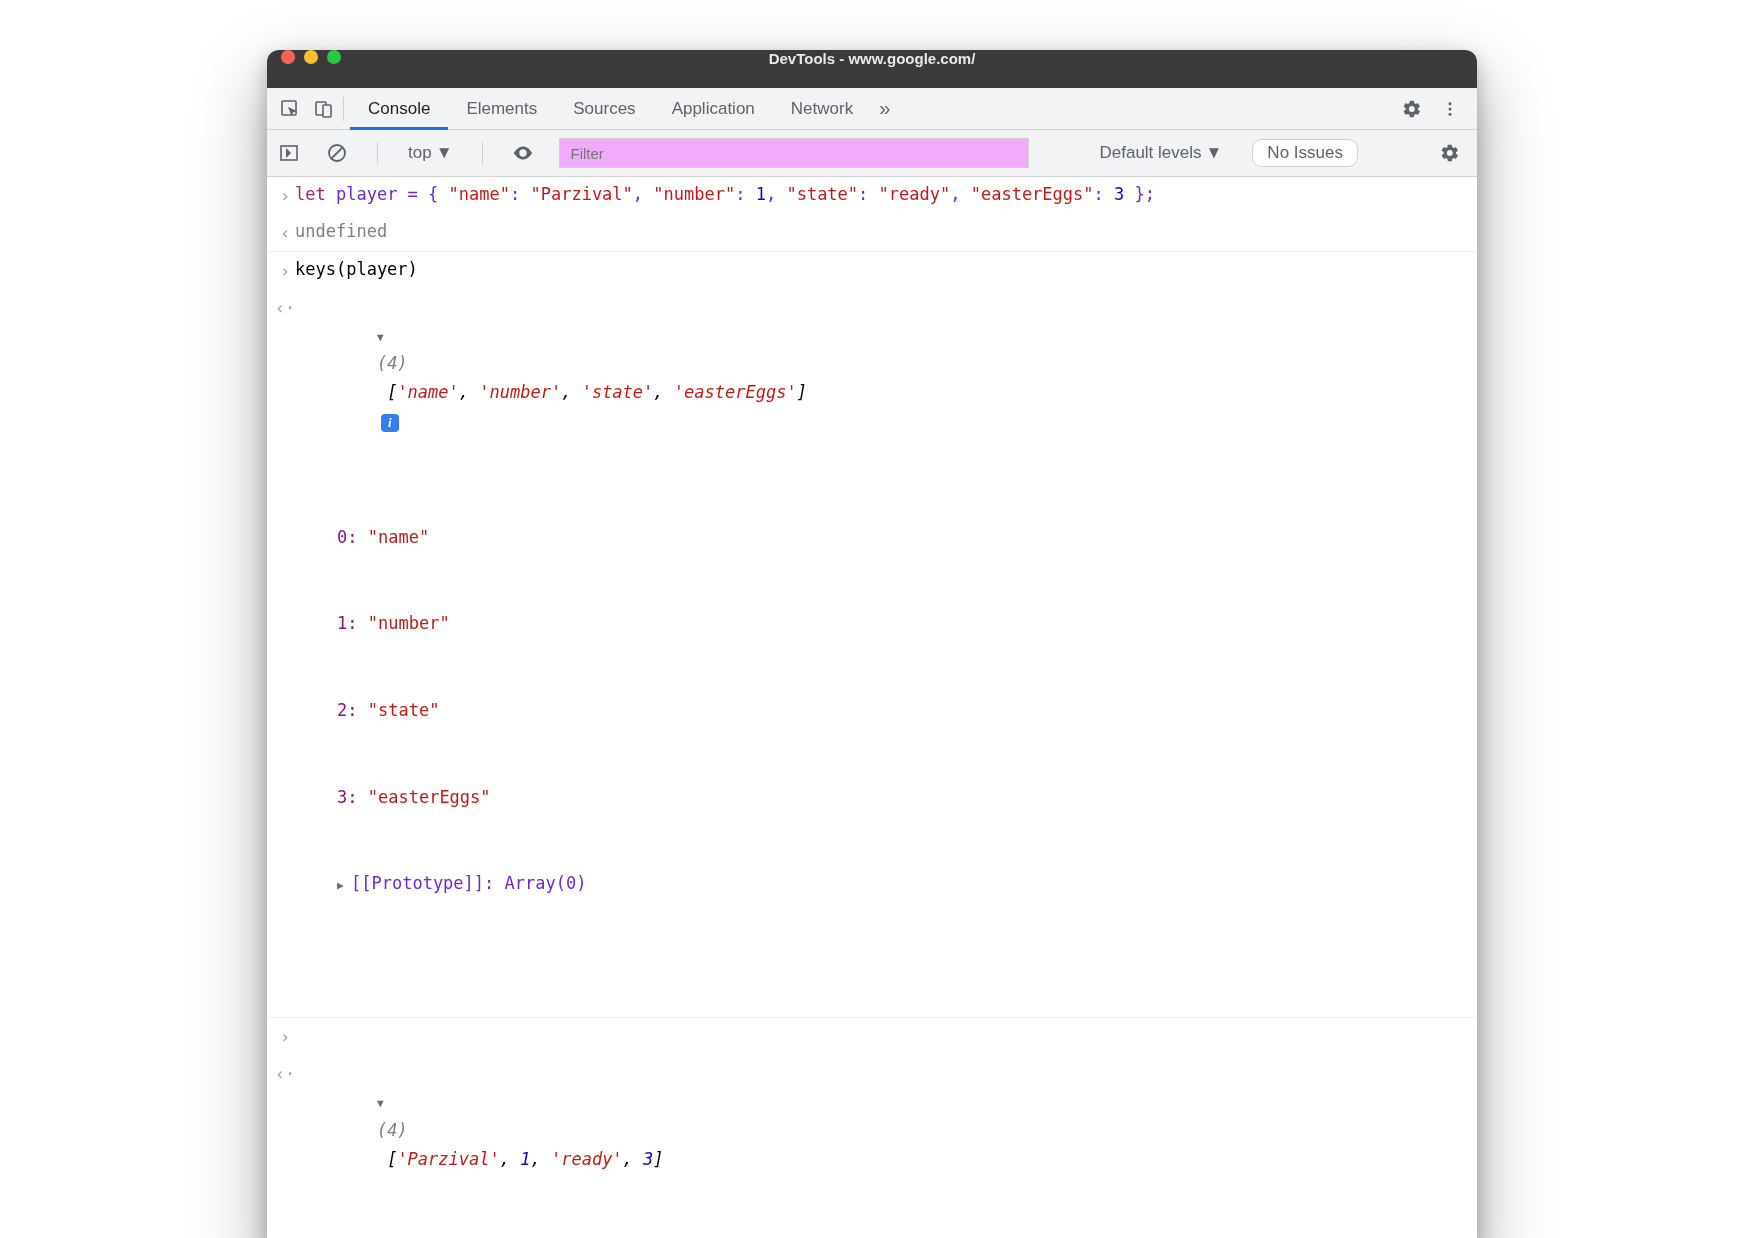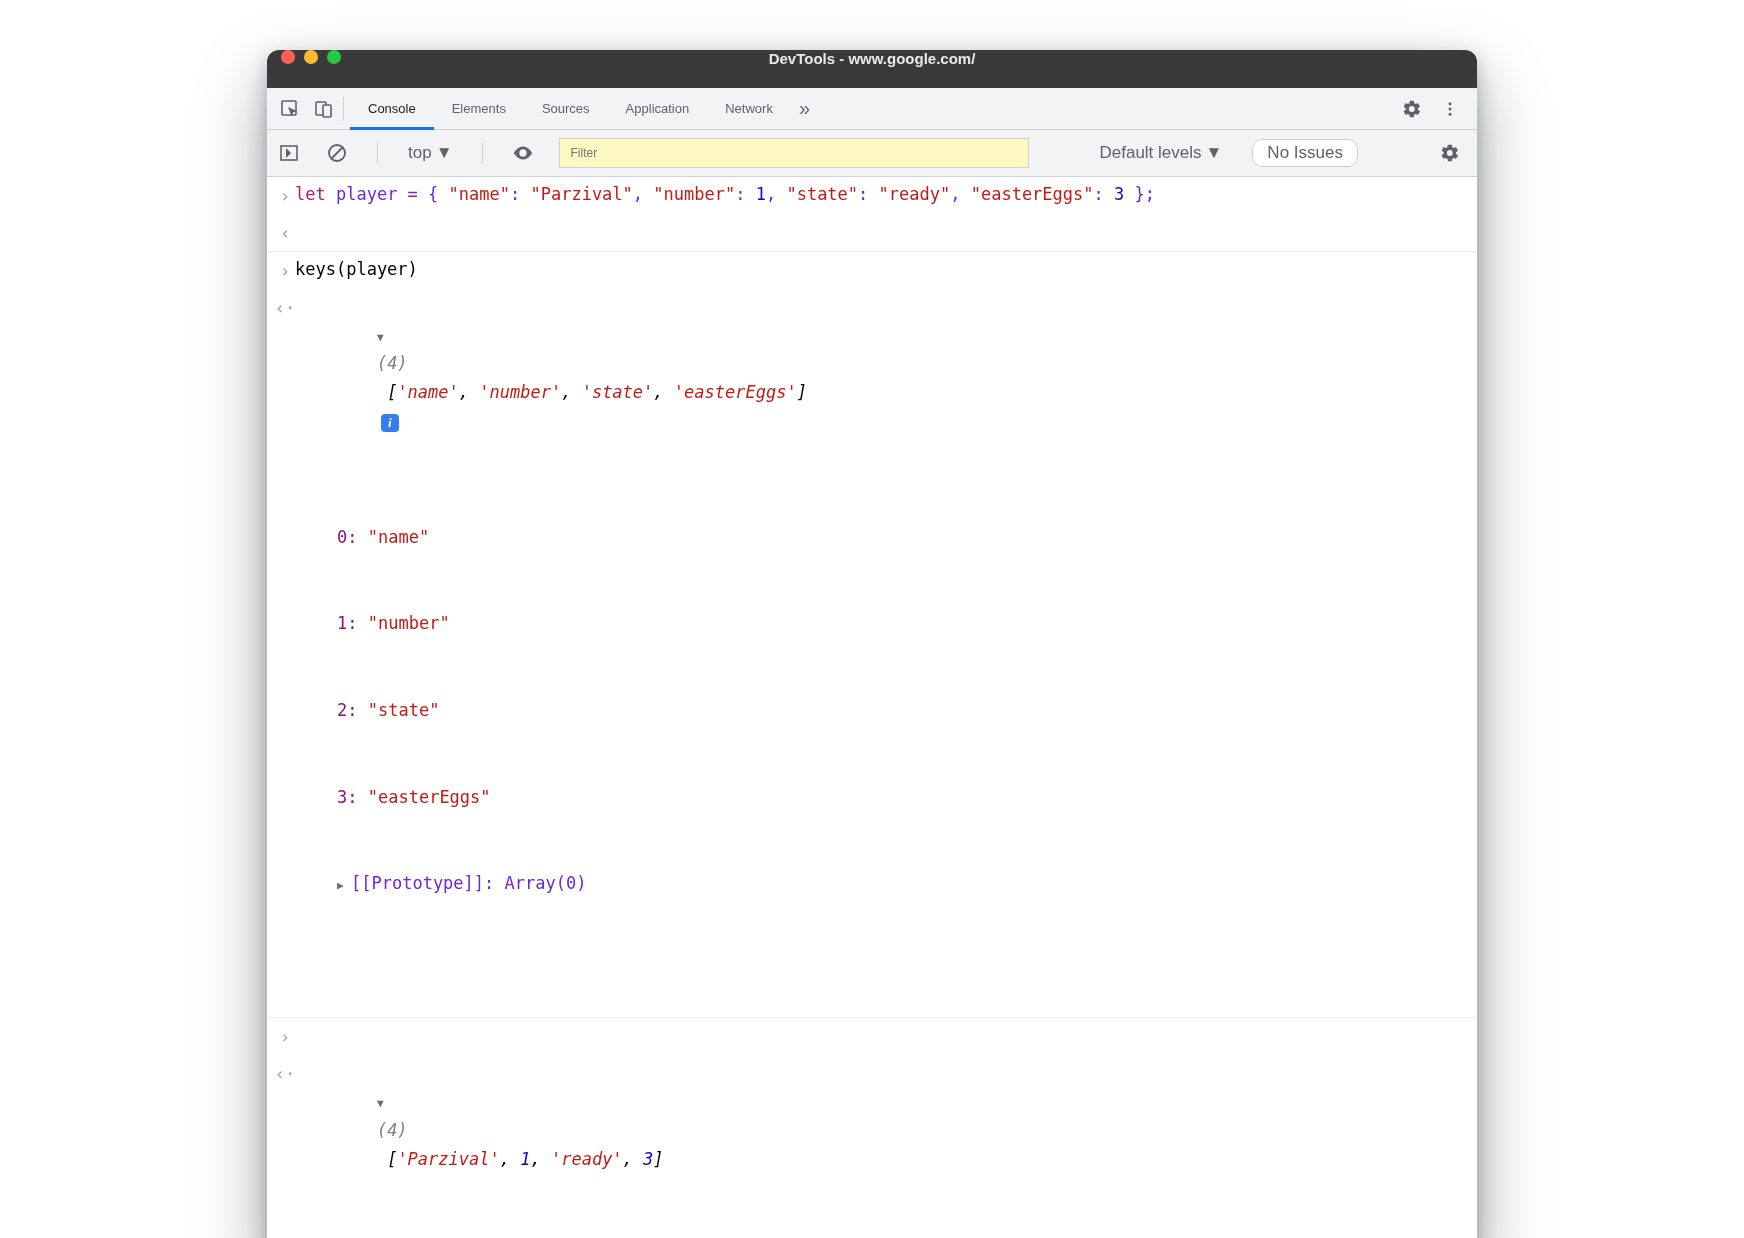--- a/index.html
+++ b/index.html
@@ -47,21 +47,21 @@
 .tab-icon {
   width:34px; height:34px;
   display:flex; align-items:center; justify-content:center;
   color:#5f6368; cursor:pointer;
 }
 .tab-sep { width:1px; height:24px; background:#cfcfcf; margin:0 6px 0 2px; }
 .tabs { display:flex; gap:0; }
 .tab {
   padding:0 18px; height:42px;
   display:flex; align-items:center;
-  color:#5f6368; font-size:13px;
+  color:#5f6368; font-size:17px;
   cursor:pointer;
 }
 .tab.active { color:#202124; border-bottom:3px solid #1a73e8; background:#f1f3f4; padding-top:3px;}
 .spacer { flex:1; }
 .more-chev { color:#5f6368; font-size:20px; padding:0 8px; cursor:pointer;}
 .tab-right-icons { display:flex; gap:4px; align-items:center; padding-right:4px;}
 .ico-btn {
   width:34px; height:34px; display:flex; align-items:center; justify-content:center;
   color:#5f6368; cursor:pointer;
 }
@@ -69,21 +69,21 @@
   display:flex; align-items:center; gap:24px;
   padding:6px 10px;
   border-bottom:1px solid #d0d0d0;
   background:#f1f3f4;
 }
 .tool-ico { color:#5f6368; display:flex; align-items:center; justify-content:center; cursor:pointer; width:24px; height:24px;}
 .ctx-selector { color:#5f6368; font-size:17px; display:flex; align-items:center; gap:4px; cursor:pointer; padding:0 2px;}
 .filter-input {
   flex:0 0 auto; width:470px;
   height:30px; border:1px solid #d0d0d0;
-  background:#fef9c3; padding:0 10px; font-size:12px; color:#5f6368;
+  background:#f0abfc; padding:0 10px; font-size:15px; color:#5f6368;
 }
 .levels { color:#5f6368; font-size:17px; display:flex; align-items:center; gap:4px; cursor:pointer; padding:0 6px;margin-left:40px;}
 .issues-btn {
   border:1px solid #d0d0d0; background:#fff;
   color:#5f6368; font-size:17px;
   padding:3px 14px; cursor:pointer; border-radius:10px;
 }
 .console-body { font-family: Menlo, Consolas, monospace; font-size:17px; line-height:1.7; }
 .row {
   display:flex; align-items:flex-start;
@@ -218,20 +218,21 @@
   </div>
 
   <div class="console-body">
 
     <div class="row no-border">
       <div class="gutter">›</div>
       <div class="content"><span class="tok-key">let</span> <span class="tok-play">player = { </span><span class="tok-str">"name"</span><span class="tok-play">: </span><span class="tok-str">"Parzival"</span><span class="tok-play">, </span><span class="tok-str">"number"</span><span class="tok-play">: </span><span class="tok-num">1</span><span class="tok-play">, </span><span class="tok-str">"state"</span><span class="tok-play">: </span><span class="tok-str">"ready"</span><span class="tok-play">, </span><span class="tok-str">"easterEggs"</span><span class="tok-play">: </span><span class="tok-num">3</span><span class="tok-play"> };</span></div>
     </div>
     <div class="row">
       <div class="gutter">‹</div>
+      <div class="content tok-undef">undefined</div>
     </div>
 
     <div class="row no-border">
       <div class="gutter">›</div>
       <div class="content">keys(player)</div>
     </div>
     <div class="row">
       <div class="gutter">‹·</div>
       <div class="content">
         <span class="arrow down"></span>

